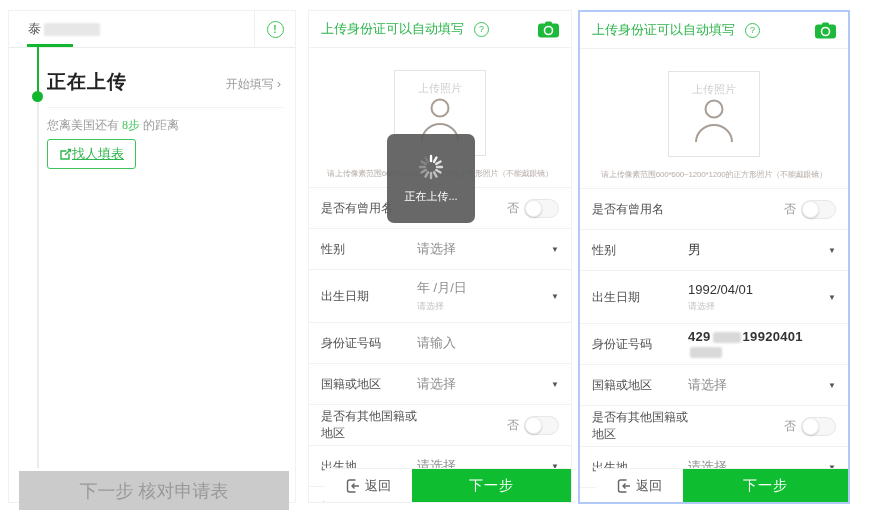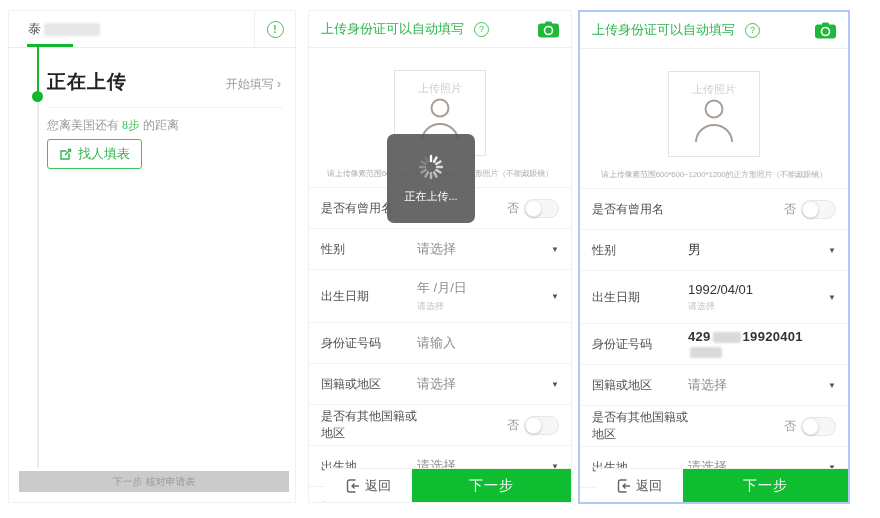--- a/index.html
+++ b/index.html
@@ -20,25 +20,25 @@
                font-size:10px;line-height:15px;text-align:center;font-weight:bold;}
   .tl-green{position:absolute;left:28px;top:36px;width:2px;height:49px;background:#12b72f;}
   .tl-gray{position:absolute;left:28px;top:85px;width:2px;height:372px;background:#ececec;}
   .tl-dot{position:absolute;left:23px;top:80px;width:11px;height:11px;border-radius:50%;background:#12b72f;}
   .head-row{position:absolute;left:38px;right:14px;top:58px;display:flex;align-items:baseline;}
   .section-title{font-size:19px;font-weight:bold;color:#222;letter-spacing:1px;}
   .start-link{margin-left:auto;font-size:12px;color:#9b9b9b;}
   .head-divider{position:absolute;left:38px;right:12px;top:96px;height:1px;background:#f2f2f2;}
   .progress-line{position:absolute;left:38px;top:106px;font-size:12px;color:#9b9b9b;font-family:Liberation Serif, serif;}
   .progress-line .steps{color:#3cc45a;}
-  .helper-btn{position:absolute;left:38px;top:128px;display:inline-flex;align-items:center;gap:6px;
+  .helper-btn{position:absolute;left:38px;top:128px;display:inline-flex;align-items:center;
               border:1px solid #3cc45a;border-radius:3px;color:#2eb54d;font-size:13px;
-              padding:5px 11px;background:#fff;cursor:pointer;}
-  .bottom-disabled{position:absolute;left:10px;right:6px;top:460px;height:21px;background:#cbcbcb;
-                   color:#999;font-size:10px;display:flex;align-items:center;justify-content:center;}
+              padding:5px 11px;background:#fff;cursor:pointer;text-decoration:underline;}
+  .bottom-disabled{position:absolute;left:10px;right:6px;top:460px;height:39px;background:#cbcbcb;
+                   color:#999;font-size:18px;display:flex;align-items:center;justify-content:center;}
 
   
   #mid-card{left:308px;width:264px;height:493px;overflow:hidden;}
   #right-card{left:578px;width:272px;height:494px;border:2px solid #b0c9f6;overflow:hidden;}
   .panel-header{height:36px;display:flex;align-items:center;padding:0 12px;border-bottom:1px solid #f0f0f0;}
   .panel-title{font-size:13px;color:#2eb54d;display:flex;align-items:center;gap:10px;white-space:nowrap;}
   .help-circle{width:13px;height:13px;border:1px solid #3cc45a;border-radius:50%;color:#3cc45a;
                font-size:9px;line-height:13px;text-align:center;flex:0 0 auto;}
   .camera-btn{margin-left:auto;width:21px;height:17px;display:flex;cursor:pointer;}
   .photo-section{padding-top:10px;text-align:center;}

